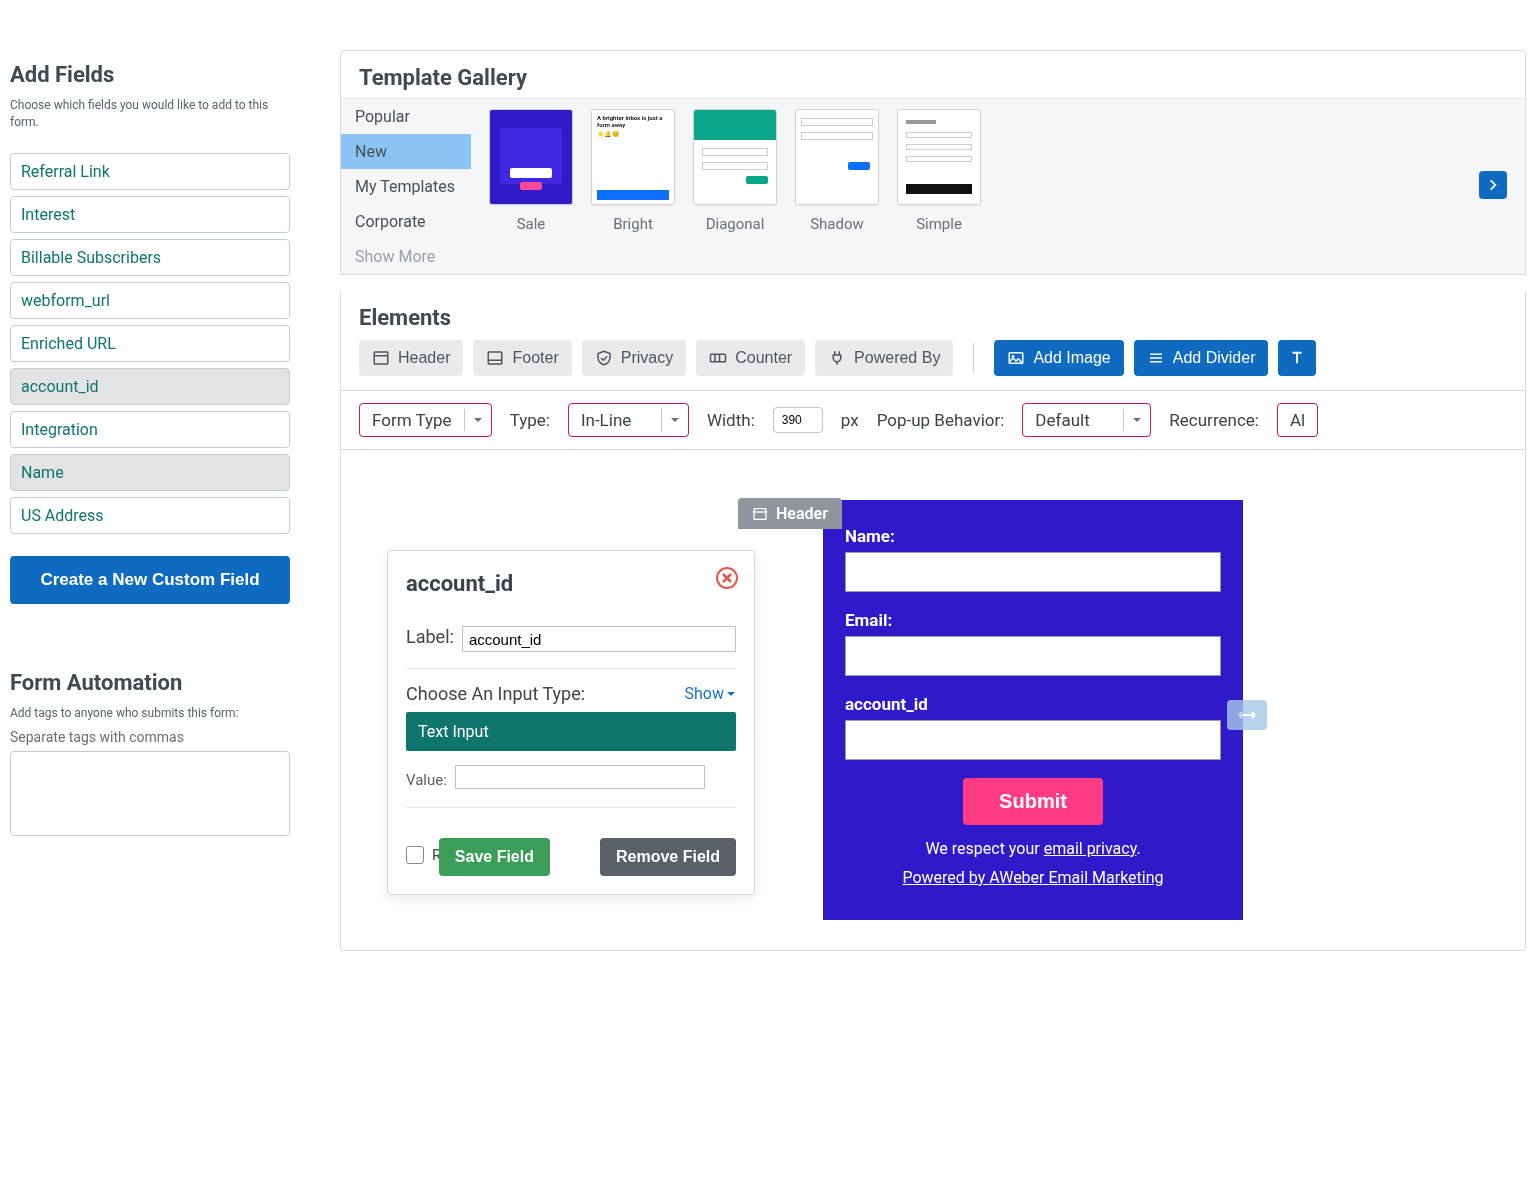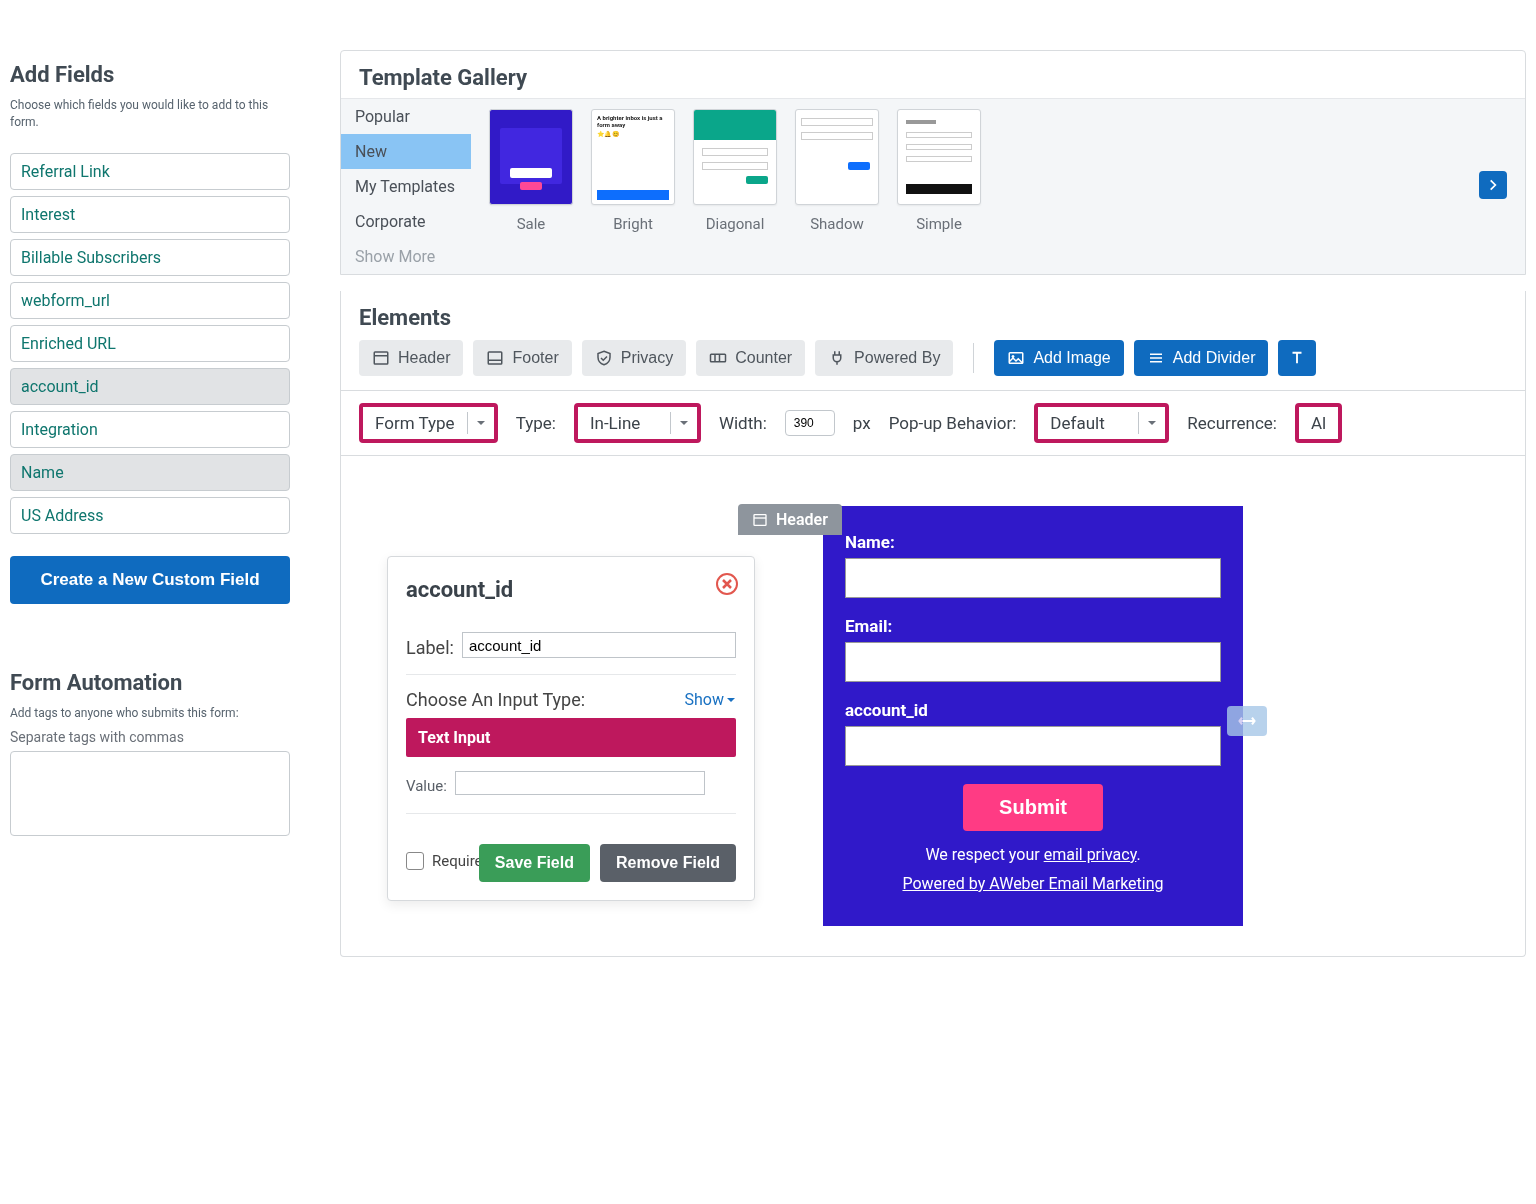--- a/index.html
+++ b/index.html
@@ -68,21 +68,21 @@
 .elements-header { padding: 14px 18px 10px; font-size: 22px; font-weight: 700; color: #404a53; }
 .elements-toolbar { display: flex; align-items: center; gap: 10px; padding: 0 18px 14px; }
 .el-btn { display: inline-flex; align-items: center; gap: 8px; background: #e8eaec; border: none; border-radius: 4px; padding: 9px 13px; font-size: 16px; color: #4f565d; cursor: pointer; }
 .el-btn.primary { background: #0f6bbf; color: #fff; }
 .el-btn svg { width: 18px; height: 18px; }
 .el-btn:not(.primary) svg { stroke: #4f565d; fill: none; }
 .el-btn.primary svg { stroke: #fff; fill: none; }
 .vsep { width: 1px; height: 30px; background: #d0d4d8; margin: 0 10px; }
 
 .options-bar { display: flex; align-items: center; gap: 18px; padding: 12px 18px; border-bottom: 1px solid #d9dcdf; border-top: 1px solid #d9dcdf; font-size: 17px; color: #3c434a;}
-.select-wrap { display: inline-flex; align-items: center; border: 4px solid #be185d; border-radius: 4px; overflow: hidden; }
+.select-wrap { display: inline-flex; align-items: center; border: 1px solid #be185d; border-radius: 4px; overflow: hidden; }
 .select-wrap .sval { padding: 6px 12px; }
 .select-wrap .sbtn { border-left: 1px solid #c2c7cc; padding: 6px 8px; cursor: pointer; display:flex; align-items:center;}
 .select-wrap .sbtn svg { width: 10px; height: 10px; fill: #6a7078;}
 .width-input { width: 50px; border: 1px solid #c2c7cc; border-radius: 4px; padding: 5px 8px; font-size: 12px; text-align: left;}
 
 .canvas-area { padding: 50px 0 30px; display: flex; justify-content: center; position: relative; min-height: 500px;}
 
 
 .form-preview { width: 420px; background: #3019c9; padding: 26px 22px 24px; position: relative; margin-left: 200px;}
 .header-tab { position: absolute; top: -2px; left: -85px; background: #8e959d; color: #fff; font-size: 16px; font-weight:600; padding: 6px 14px; border-radius: 4px 4px 0 0; display: inline-flex; align-items: center; gap: 8px;}
@@ -96,34 +96,34 @@
 .fp-pwb a { color: #fff; text-decoration: underline;}
 
 .resize-handle { position: absolute; right: -24px; top: 200px; width: 40px; height: 30px; background: #a7c8e8; border-radius: 4px; display:flex; align-items:center; justify-content:center; opacity:0.8;}
 .resize-handle svg { width: 20px; height: 14px; stroke:#fff; fill:none; stroke-width:2.5;}
 
 
 .editor-pop { position: absolute; left: 46px; top: 100px; width: 368px; background: #fff; border: 1px solid #d6d9dc; border-radius: 4px; box-shadow: 0 4px 12px rgba(0,0,0,0.08); z-index: 5; padding: 20px 18px 18px;}
 .editor-close { position: absolute; top: 16px; right: 16px; width: 22px; height: 22px; border: 2px solid #e2574e; border-radius: 50%; display: flex; align-items: center; justify-content: center; cursor: pointer;}
 .editor-close svg { width: 10px; height: 10px; stroke: #e2574e; stroke-width: 2.5;}
 .editor-title { font-size: 22px; font-weight: 700; color: #3a424a; margin-bottom: 24px;}
-.editor-row { display: flex; align-items: flex-end; gap: 8px; font-size: 18px; color: #444; padding: 6px 0;}
+.editor-row { display: flex; align-items: flex-start; gap: 8px; font-size: 18px; color: #444; padding: 6px 0;}
 .label-input { flex: 1; border: 1px solid #bfc4c9; padding: 3px 6px; font-size: 15px; height: 26px;}
 .editor-sep { border: none; border-top: 1px solid #e6e8ea; margin: 10px 0 14px;}
 .input-type-row { display: flex; align-items: center; justify-content: space-between; font-size: 18px; color: #444;}
 .show-link { color: #1971c2; font-size: 16px; cursor: pointer; display:inline-flex; align-items:center; gap:2px;}
 .show-link svg { width:10px; height:10px; fill:#1971c2;}
-.input-type-bar { background: #be185d; color: #fff; padding: 10px 12px; font-size: 16px; margin-top: 8px; border-radius: 2px; font-weight: bold;}
+.input-type-bar { background: #0f766e; color: #fff; padding: 10px 12px; font-size: 16px; margin-top: 8px; border-radius: 2px;}
 .value-row { display: flex; align-items: flex-end; gap: 8px; font-size: 15px; color: #5a6068; margin-top: 14px;}
 .value-input { width: 250px; border: 1px solid #bfc4c9; padding: 3px 6px; height: 24px;}
 .req-row { display: flex; align-items: center; gap: 8px; margin-top: 38px; font-size: 15px; color: #444;}
 .req-check { width: 18px; height: 18px; border: 1.5px solid #888; border-radius: 3px;}
 .editor-actions { display: flex; justify-content: flex-end; gap: 10px; margin-top: -26px;}
 .sv-btn { background: #3a9d58; color: #fff; border: none; border-radius: 4px; padding: 10px 16px; font-size: 16px; font-weight:600; cursor:pointer;}
-.rm-btn { background: #5a6068; color: #fff; border: none; border-radius: 4px; padding: 10px 16px; font-size: 16px; font-weight:600; cursor:pointer;}
+.rm-btn { background: #5a6068; color: #fff; border: none; border-radius: 4px; padding: 10px 16px; font-size: 16px; font-weight:600; cursor:pointer;margin-left:40px;}
 </style>
 </head>
 <body>
 
 <div class="container">
 
   <div class="left-panel">
     <div class="section-title">Add Fields</div>
     <div class="section-desc">Choose which fields you would like to add to this form.</div>
 

